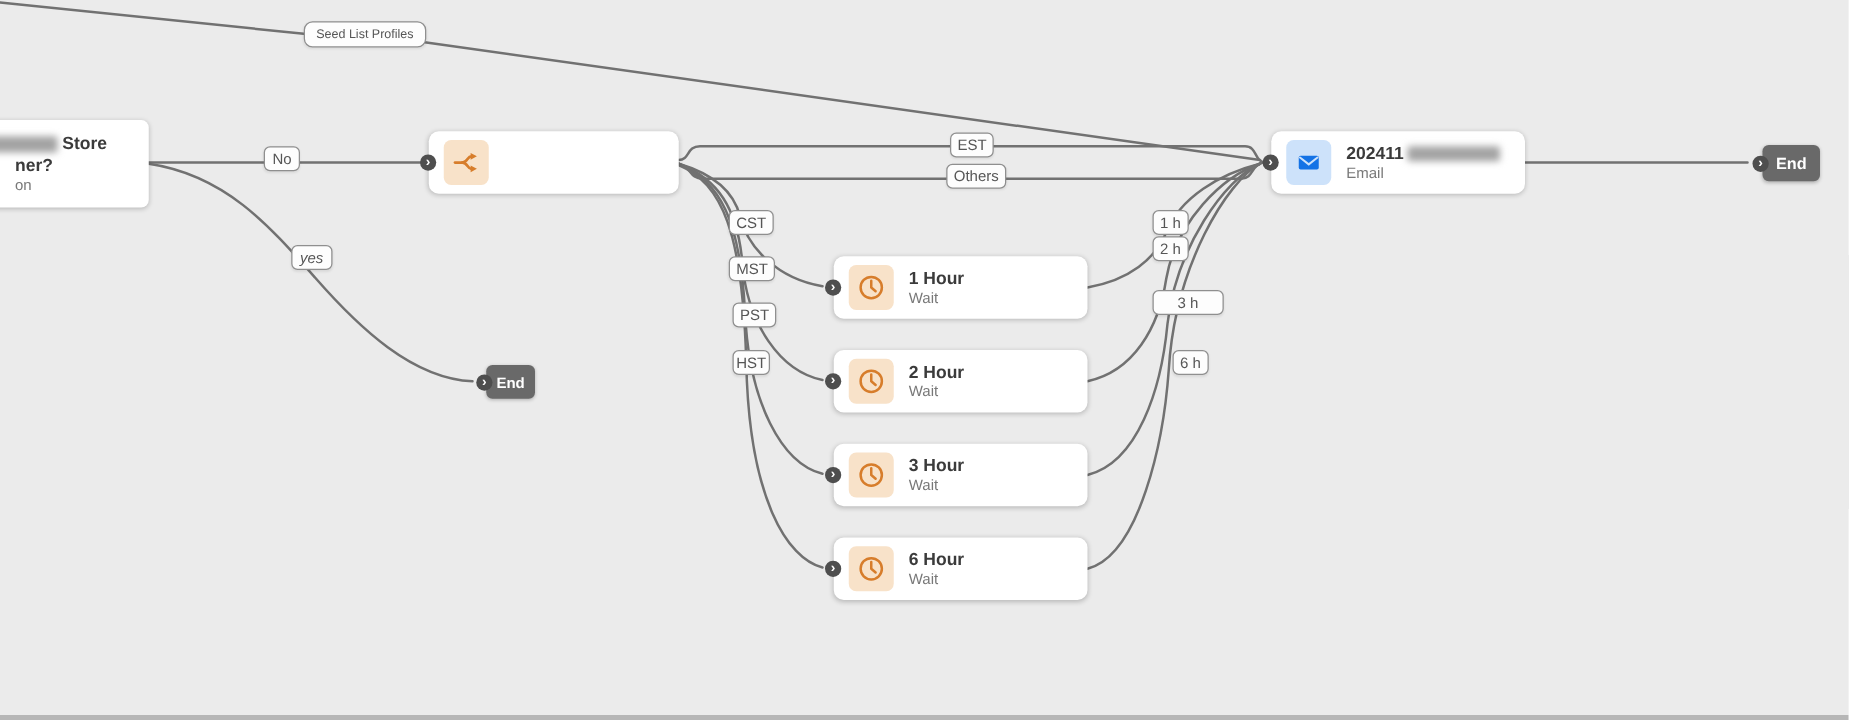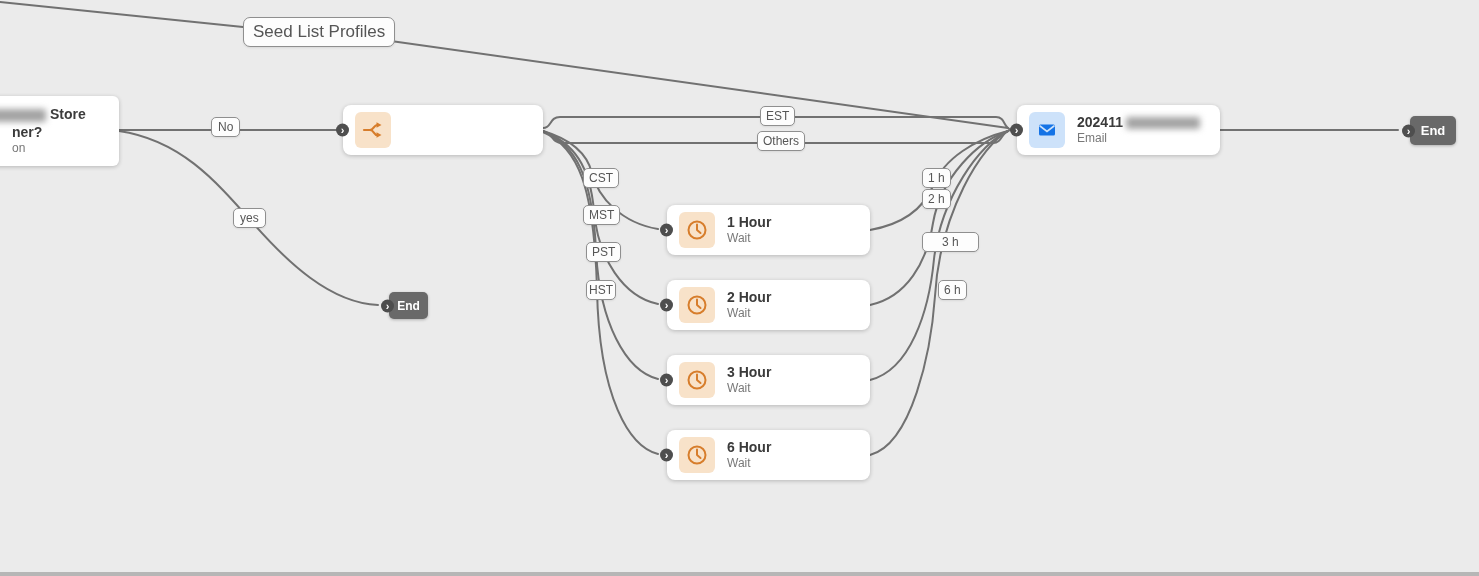--- a/index.html
+++ b/index.html
@@ -59,32 +59,32 @@
     <path class="edge" d="M 543,131 C 574,143 590,166 594,211 C 598,259 624,297 658,304"></path>
     <path class="edge" d="M 543,131 C 576,145 592,176 596,249 C 599,323 626,371 658,379"></path>
     <path class="edge" d="M 543,132 C 578,147 594,186 597,289 C 599,399 630,447 658,454"></path>
     <path class="edge" d="M 870,230 C 904,224 924,207 933,186 C 944,158 976,139 1008,131"></path>
     <path class="edge" d="M 870,305 C 907,297 927,262 933,223 C 941,177 978,141 1008,131"></path>
     <path class="edge" d="M 870,380 C 910,370 929,312 934,259 C 941,198 980,143 1008,131"></path>
     <path class="edge" d="M 870,455 C 912,444 931,352 935,296 C 940,212 982,145 1008,131"></path>
     <path class="edge" d="M 1220,130 L 1398,130"></path>
   </svg>
 
-  <div class="elabel" style="left:243px;top:17px;padding:4px 9px;border-radius:7px;font-size:17px;">Seed List Profiles</div>
+  <div class="elabel" style="left:243px;top:17px;padding:4px 9px;border-radius:7px;font-size:10px;">Seed List Profiles</div>
 
   <div class="node store-node" style="left:-62px;top:96px;width:181px;height:70px;border-radius:6px;">
     <div class="txt" style="padding-left:6px;">
       <span class="title"><span class="redact" style="width:90px;height:13px;"></span> <span>Store</span></span>
       <span class="title l2">ner?</span>
       <span class="subtitle sub">on</span>
     </div>
   </div>
 
   <div class="elabel" style="left:211px;top:117px;">No</div>
-  <div class="elabel" style="left:233px;top:208px;">yes</div>
+  <div class="elabel" style="left:233px;top:196px;font-style:italic;">yes</div>
 
   <div class="node" style="left:343px;top:105px;width:200px;height:50px;">
     <span class="port">›</span>
     <div class="icon-sq icon-orange">
       <svg width="24" height="24" viewBox="0 0 24 24">
         <path d="M3,12 L9,12" stroke="#d77d2b" stroke-width="2.2" fill="none" stroke-linecap="round"></path>
         <path d="M9,12 C13,12 13,7 16,7" stroke="#d77d2b" stroke-width="2.2" fill="none" stroke-linecap="round"></path>
         <path d="M9,12 C13,12 13,17 16,17" stroke="#d77d2b" stroke-width="2.2" fill="none" stroke-linecap="round"></path>
         <polygon points="15.5,4.3 20.5,7 15.5,9.7" fill="#d77d2b"></polygon>
         <polygon points="15.5,14.3 20.5,17 15.5,19.7" fill="#d77d2b"></polygon>

